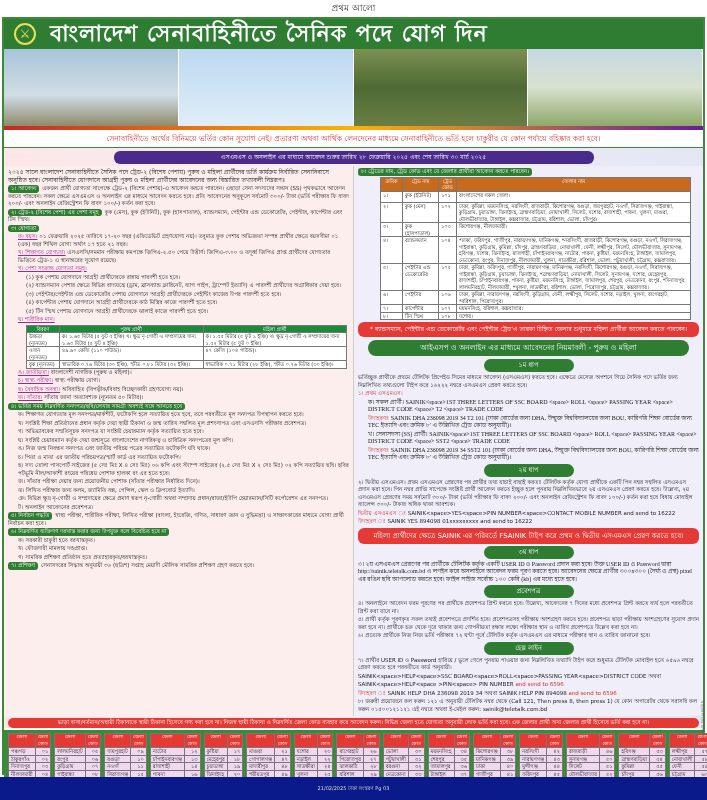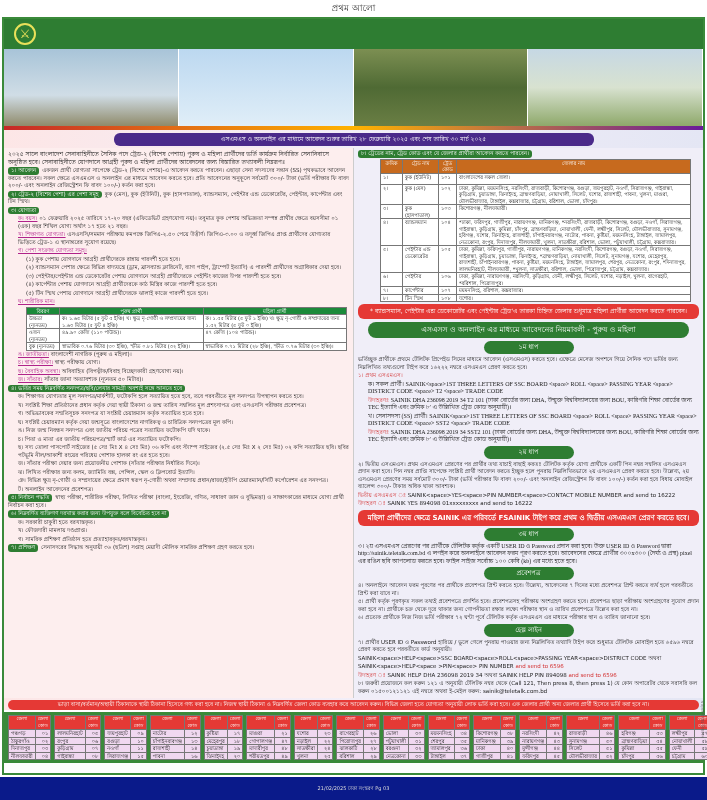--- a/index.html
+++ b/index.html
@@ -48,28 +48,30 @@
 .sidecode{position:absolute;right:2px;top:700px;width:6px;font-size:4px;color:#555;writing-mode:vertical-rl}
 </style>
 </head>
 <body>
 
 <div class="masthead">প্রথম আলো</div>
 
 <div class="frame">
   <div class="banner">
     <div class="emblem">⚔</div>
+    <div class="banner-title">বাংলাদেশ সেনাবাহিনীতে সৈনিক পদে যোগ দিন</div>
   </div>
   <div class="photos">
     <div class="photo p1"></div>
     <div class="photo p2"></div>
     <div class="photo p3"></div>
     <div class="photo p4"></div>
   </div>
   <div class="stripe"></div>
+  <div class="warning">সেনাবাহিনীতে অর্থের বিনিময়ে ভর্তির কোন সুযোগ নেই। প্রতারণা অথবা আর্থিক লেনদেনের মাধ্যমে সেনাবাহিনীতে ভর্তি হলে চাকুরীর যে কোন পর্যায়ে বহিষ্কার করা হবে।</div>
 
   <div class="notice-area">
     <span class="pill-purple">এসএমএস ও অনলাইন এর মাধ্যমে আবেদন শুরুর তারিখ ২৮ ফেব্রুয়ারি ২০২৫ এবং শেষ তারিখ ৩০ মার্চ ২০২৫</span>
 
     <div class="cols">
       <div class="colL">
         <p style="font-size:6px;line-height:8px">২০২৫ সালে বাংলাদেশ সেনাবাহিনীতে সৈনিক পদে ট্রেড-২ (বিশেষ পেশায়) পুরুষ ও মহিলা প্রার্থীদের ভর্তি কার্যক্রম নির্ধারিত সেনানিবাসে অনুষ্ঠিত হবে। সেনাবাহিনীতে যোগদানে আগ্রহী পুরুষ ও মহিলা প্রার্থীদের আবেদনের জন্য বিস্তারিত তথ্যাবলী নিম্নরূপঃ</p>
         <p><span class="tag">১। আবেদন</span><span>একজন প্রার্থী যোগ্যতা সাপেক্ষে ট্রেড-২ (বিশেষ পেশায়)-এ আবেদন করতে পারবেন। এছাড়া সেনা সদস্যদের সন্তান (SS) পৃথকভাবে আবেদন করতে পারবেন। সকল ক্ষেত্রে এসএমএস ও অনলাইন এর মাধ্যমে আবেদন করতে হবে। প্রতি আবেদনের অনুকূলে সর্বমোট ৩০০/- টাকা (ভর্তি পরীক্ষার ফি বাবদ ২০০/- এবং অনলাইন রেজিস্ট্রেশন ফি বাবদ ১০০/-) কর্তন করা হবে।</span></p>
         <p><span class="tag">২। ট্রেড-২ (বিশেষ পেশা) এর পেশা সমূহ</span><span>কুক (মেস), কুক (ইউনিট), কুক (হাসপাতাল), ব্যান্ডসম্যান, পেইন্টার এন্ড ডেকোরেটর, পেইন্টার, কার্পেন্টার এবং টিন স্মিথ।</span></p>
         <p><span class="tag">৩। যোগ্যতা</span></p>
@@ -190,33 +192,33 @@
             <tr>
                   <td>৮।</td>
                   <td>টিন স্মিথ</td>
                   <td>১০৮</td>
                   <td>যশোর।</td>
                 </tr>
           </tbody>
             </table>
         </div>
         <div class="redbar">* ব্যান্ডসম্যান, পেইন্টার এন্ড ডেকোরেটর এবং পেইন্টার ট্রেড'এ তারকা চিহ্নিত জেলার শুধুমাত্র মহিলা প্রার্থীরা আবেদন করতে পারবেন।</div>
-        <div class="greenbig">এসএসস ও অনলাইন এর মাধ্যমে আবেদনের নিয়মাবলী - পুরুষ ও মহিলা</div>
+        <div class="greenbig">আইএসপ ও অনলাইন এর মাধ্যমে আবেদনের নিয়মাবলী - পুরুষ ও মহিলা</div>
         <span class="step">১ম ধাপ</span>
         <p>ভর্তিচ্ছুক প্রার্থীকে প্রথমে টেলিটক প্রিপেইড সিমের মাধ্যমে আবেদন (এসএমএস) করতে হবে। এক্ষেত্রে মেসেজ অপশনে গিয়ে সৈনিক পদে ভর্তির জন্য নিম্নলিখিত তথ্যগুলো টাইপ করে ১৬২২২ নম্বরে এসএমএস প্রেরণ করতে হবে।</p>
         <p><span class="redtxt">১। প্রথম এসএমএস।</span></p>
         <p class="sub ser"><span>ক। সকল প্রার্থী।</span> <span>SAINIK&lt;space&gt;1ST THREE LETTERS OF SSC BOARD &lt;space&gt; ROLL &lt;space&gt; PASSING YEAR &lt;space&gt; DISTRICT CODE &lt;space&gt; T2 &lt;space&gt; TRADE CODE</span></p>
         <p class="sub"><span class="redtxt">উদাহরণঃ</span> <span class="ser">SAINIK DHA 236098 2019 34 T2 101 (ঢাকা বোর্ডের জন্য DHA, উন্মুক্ত বিশ্ববিদ্যালয়ের জন্য BOU, কারিগরি শিক্ষা বোর্ডের জন্য TEC ইত্যাদি এবং ক্রমিক ৮' এ উল্লিখিত ট্রেড কোড অনুযায়ী)।</span></p>
         <p class="sub ser"><span>খ। সেনাসদস্য (SS) প্রার্থী।</span> <span>SAINIK&lt;space&gt;1ST THREE LETTERS OF SSC BOARD &lt;space&gt; ROLL &lt;space&gt; PASSING YEAR &lt;space&gt; DISTRICT CODE &lt;space&gt; SST2 &lt;space&gt; TRADE CODE</span></p>
         <p class="sub"><span class="redtxt">উদাহরণঃ</span> <span class="ser">SAINIK DHA 236098 2019 34 SST2 101 (ঢাকা বোর্ডের জন্য DHA, উন্মুক্ত বিশ্ববিদ্যালয়ের জন্য BOU, কারিগরি শিক্ষা বোর্ডের জন্য TEC ইত্যাদি এবং ক্রমিক ৮' এ উল্লিখিত ট্রেড কোড অনুযায়ী)।</span></p>
         <span class="step">২য় ধাপ</span>
         <p>২। দ্বিতীয় এসএমএস। প্রথম এসএমএস প্রেরণের পর প্রার্থীর তথ্য যাচাই বাছাই করতঃ টেলিটক কর্তৃক যোগ্য প্রার্থীকে একটি পিন নম্বর সম্বলিত এসএমএস প্রদান করা হবে। পিন নম্বর প্রাপ্তি সাপেক্ষে সংশ্লিষ্ট প্রার্থী আবেদন করতে ইচ্ছুক হলে পুনরায় নিম্নলিখিতভাবে ২য় এসএমএস প্রেরণ করতে হবে। উল্লেখ্য, ২য় এসএমএস প্রেরণের সময় সর্বমোট ৩০০/- টাকা (ভর্তি পরীক্ষার ফি বাবদ ২০০/- এবং অনলাইন রেজিস্ট্রেশন ফি বাবদ ১০০/-) কর্তন করা হবে বিধায় মোবাইল ব্যালেন্স ৩০০/- টাকার অধিক থাকা আবশ্যক।</p>
         <p><span class="redtxt">দ্বিতীয় এসএমএস ঃ</span> <span>SAINIK&lt;space&gt;YES&lt;space&gt;PIN NUMBER&lt;space&gt;CONTACT MOBILE NUMBER and send to 16222</span></p>
         <p><span class="redtxt">উদাহরণ ঃ</span> <span>SAINIK YES 894098 01xxxxxxxxx and send to 16222</span></p>
-        <div class="redbar" style="font-size:7px;font-weight:bold">মহিলা প্রার্থীদের ক্ষেত্রে SAINIK এর পরিবর্তে FSAINIK টাইপ করে প্রথম ও দ্বিতীয় এসএমএস প্রেরণ করতে হবে।</div>
+        <div class="redbar" style="font-size:7px;font-weight:normal">মহিলা প্রার্থীদের ক্ষেত্রে SAINIK এর পরিবর্তে FSAINIK টাইপ করে প্রথম ও দ্বিতীয় এসএমএস প্রেরণ করতে হবে।</div>
         <span class="step">৩য় ধাপ</span>
         <p class="ser">৩। ২য় এসএমএস প্রেরণের পর প্রার্থীকে টেলিটক কর্তৃক একটি USER ID ও Password প্রদান করা হবে। উক্ত USER ID ও Password দ্বারা http://sainik.teletalk.com.bd এ লগইন করে অনলাইনে আবেদন ফরম পূরণ করতে হবে। আবেদনের ক্ষেত্রে প্রার্থীর ৩০০x৩০০ (দৈর্ঘ্য ও প্রস্থ) pixel এর রঙিন ছবি আপলোড করতে হবে। ফাইল সাইজ সর্বোচ্চ ১০০ কেবি (kb) এর মধ্যে হতে হবে।</p>
         <span class="step">প্রবেশপত্র</span>
         <p>৪। অনলাইনে আবেদন ফরম পূরণের পর প্রার্থীকে প্রবেশপত্র প্রিন্ট করতে হবে। উল্লেখ্য, আবেদনের ৭ দিনের মধ্যে প্রবেশপত্র প্রিন্ট করতে ব্যর্থ হলে পরবর্তীতে প্রিন্ট করা যাবে না।</p>
         <p>৫। প্রার্থী কর্তৃক পূরণকৃত সকল তথ্যই প্রবেশপত্রে প্রদর্শিত হবে। প্রবেশপত্রসহ পরীক্ষায় অংশগ্রহণ করতে হবে। প্রবেশপত্র ছাড়া পরীক্ষায় অংশগ্রহণের সুযোগ প্রদান করা হবে না। প্রার্থীকে চক্র থেকে দূরে থাকার জন্য গোপনীয়তা রক্ষার লক্ষ্যে পরীক্ষার স্থান ও তারিখ প্রবেশপত্রে উল্লেখ করা হবে না।</p>
         <p>৬। প্রত্যেক প্রার্থীকে নিজ নিজ ভর্তি পরীক্ষার ৭২ ঘণ্টা পূর্বে টেলিটক কর্তৃক এসএমএস এর মাধ্যমে পরীক্ষার স্থান ও তারিখ জানানো হবে।</p>
         <span class="step">হেল্প লাইন</span>
         <p>৭। প্রার্থীর USER ID ও Password হারিয়ে / ভুলে গেলে পুনরায় পাওয়ার জন্য নিম্নলিখিত তথ্যাদি টাইপ করে শুধুমাত্র টেলিটক মোবাইল হতে ৬৫৯৬ নম্বরে প্রেরণ করতে হবে পরবর্তীতে কার্ড অনুযায়ী।</p>
         <p>SAINIK&lt;space&gt;HELP&lt;space&gt;SSC BOARD&lt;space&gt;ROLL&lt;space&gt;PASSING YEAR&lt;space&gt;DISTRICT CODE অথবা</p>
         <p><span>SAINIK&lt;space&gt;HELP&lt;space &gt;PIN&lt;space&gt; PIN NUMBER</span> <span class="redtxt">and send to 6596</span></p>

